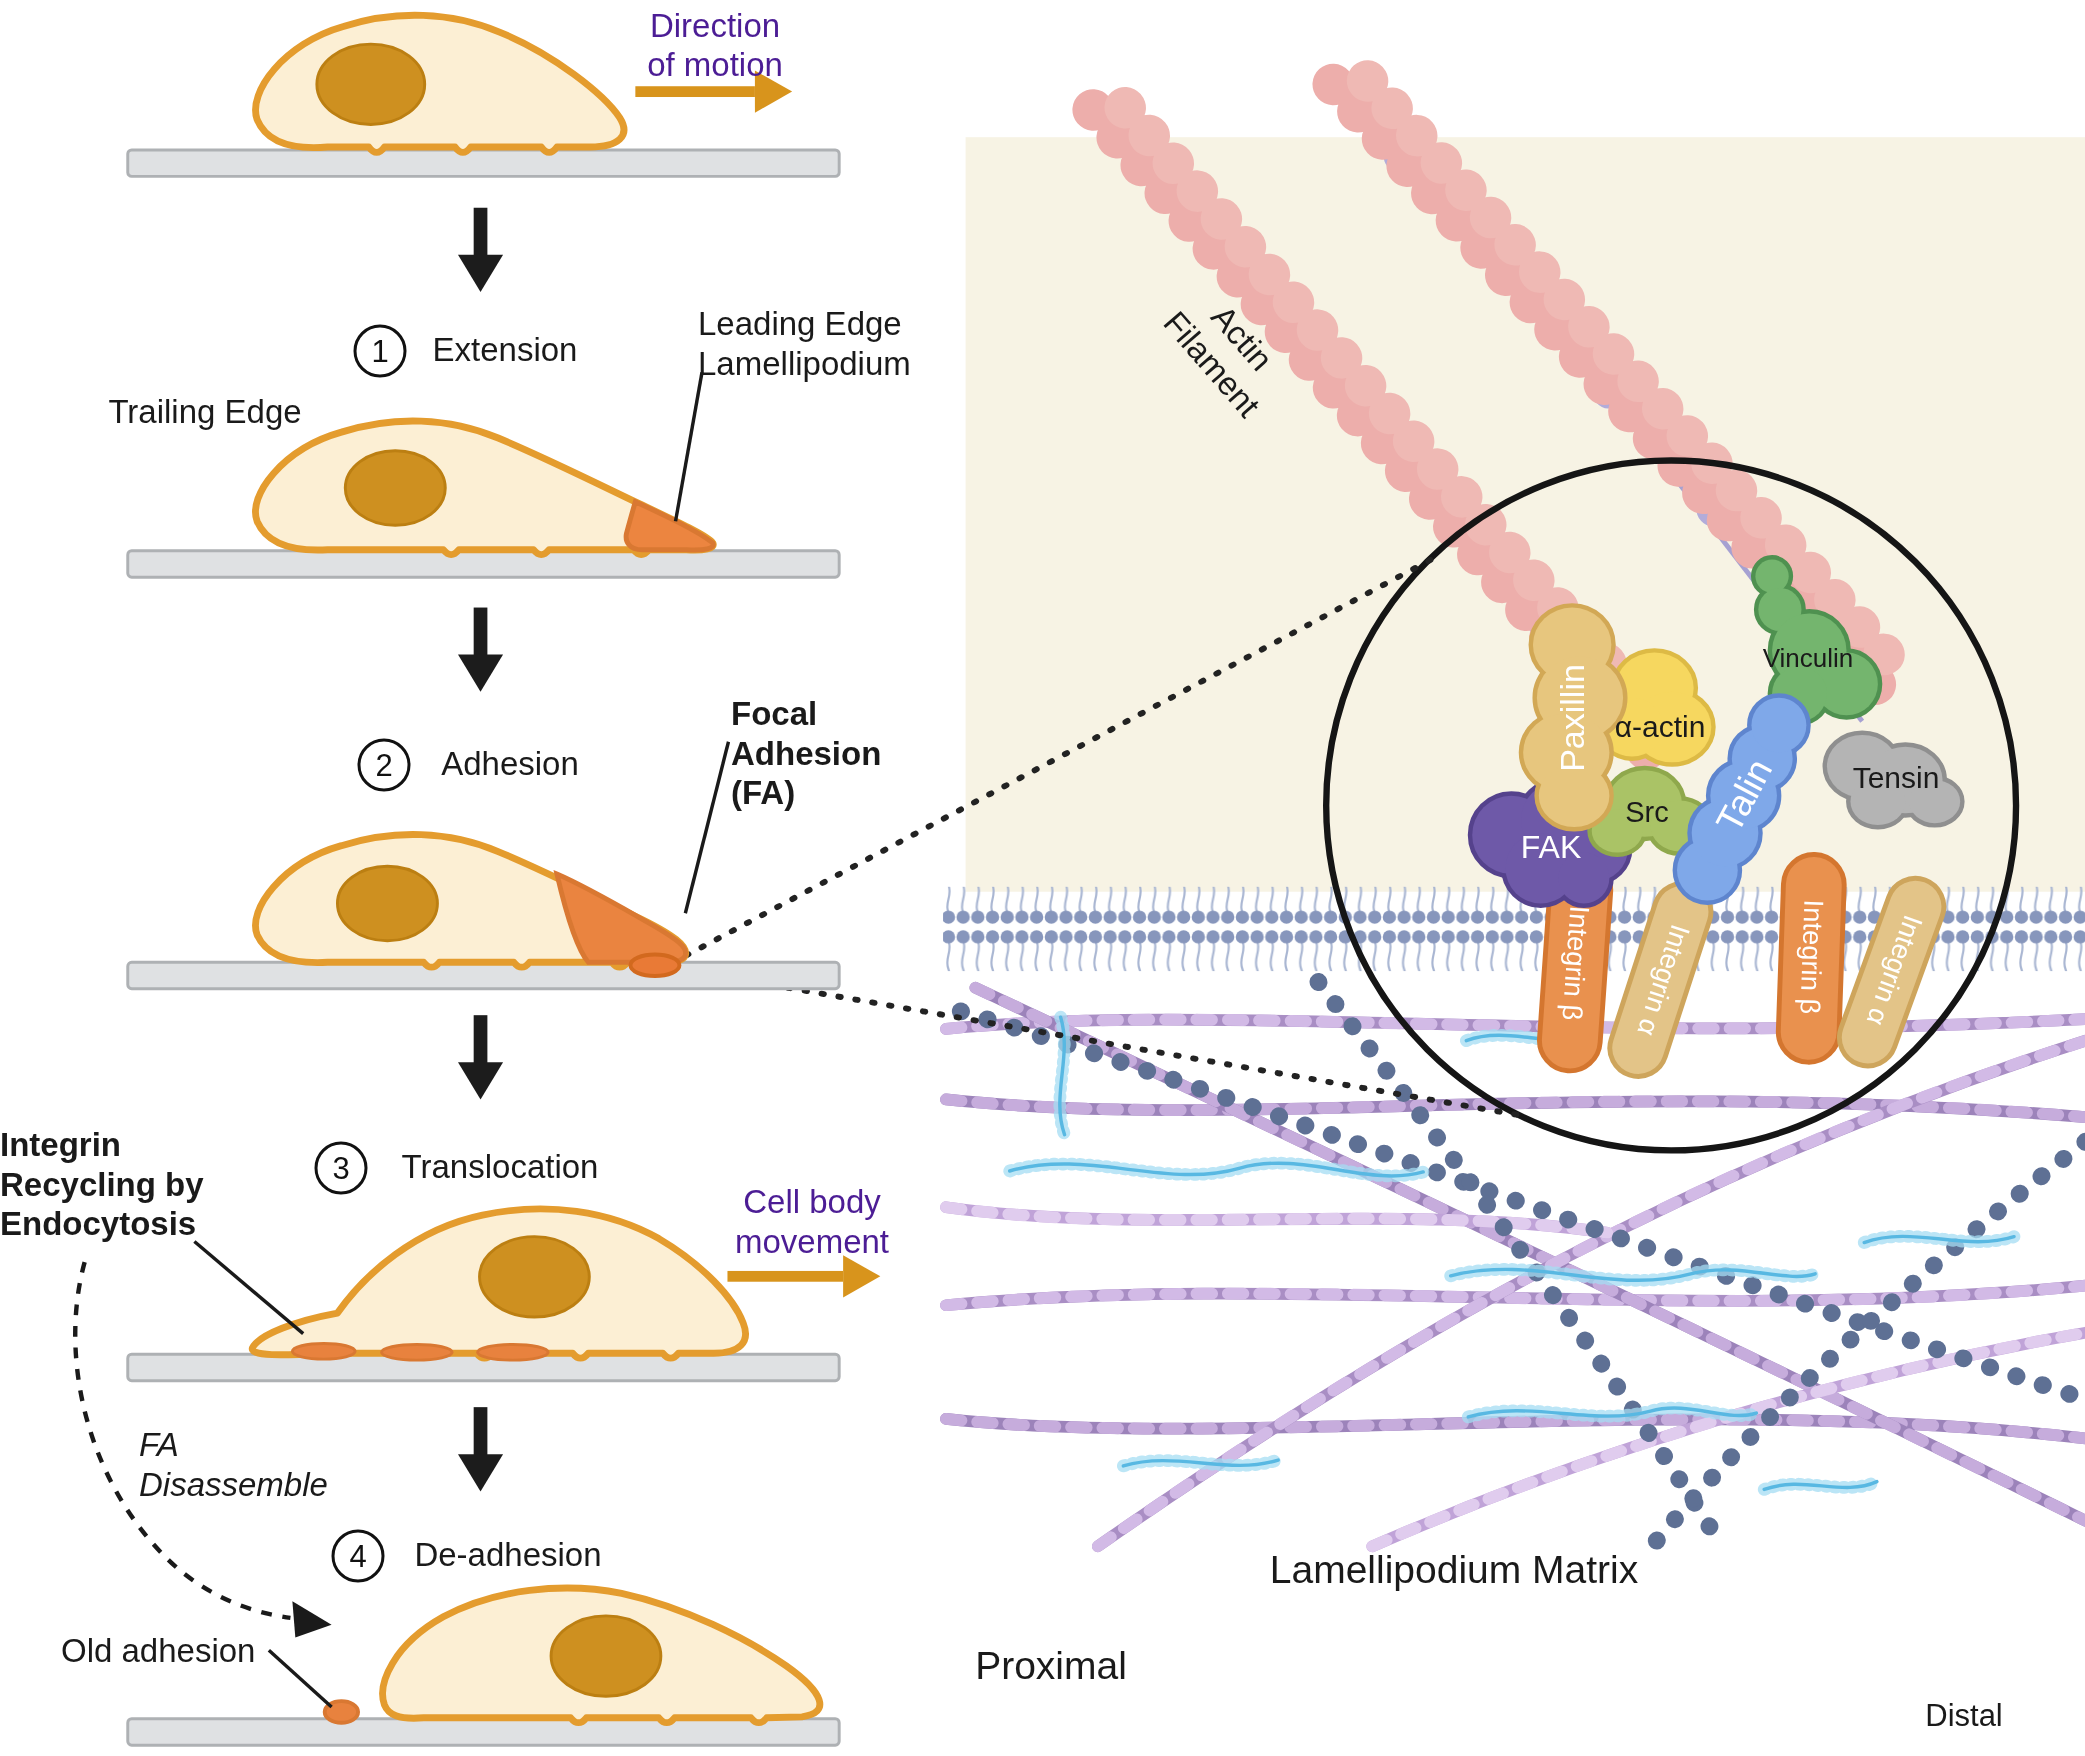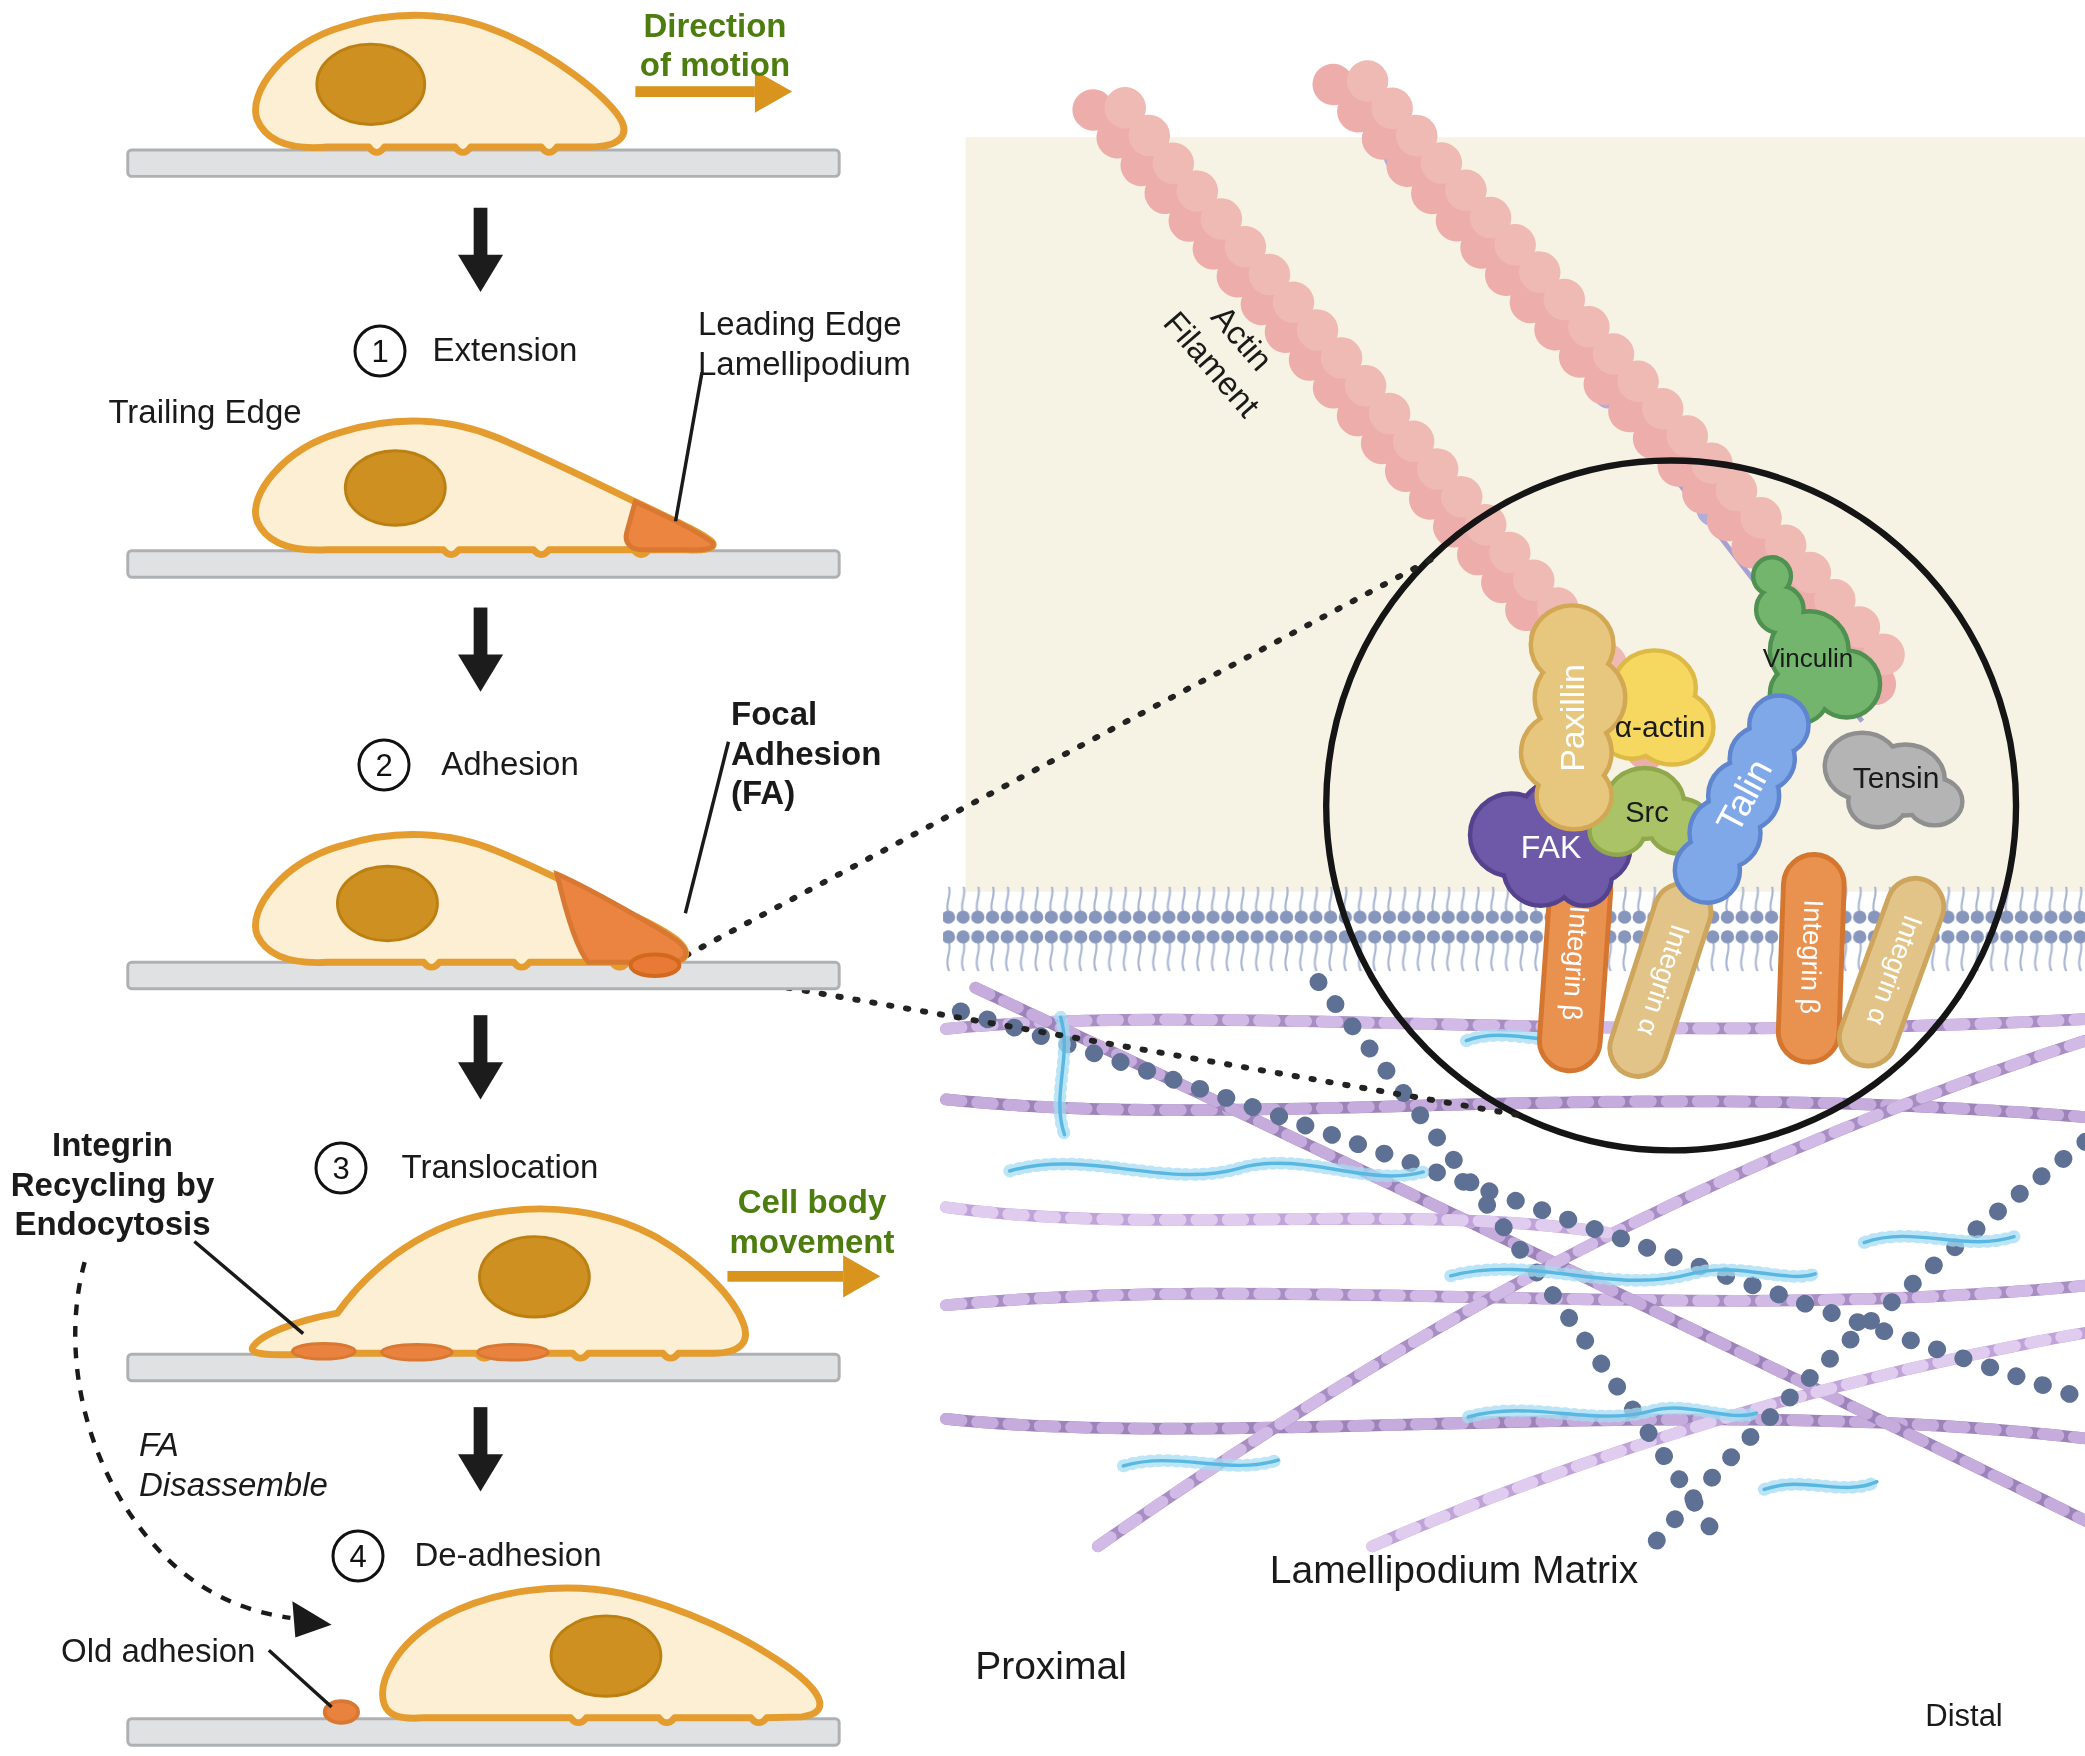--- a/index.html
+++ b/index.html
@@ -5,21 +5,21 @@
   * { margin:0; padding:0; box-sizing:border-box; }
   html,body { background:#ffffff; }
   body { font-family:"Liberation Sans", sans-serif; }
   #canvas { position:relative; width:2086px; height:1756px; background:#fff; overflow:hidden; }
   #artwork { position:absolute; left:0; top:0; width:2086px; height:1756px; }
   .lbl { position:absolute; color:#1a1a1a; font-size:33px; line-height:1.2; white-space:nowrap; }
   .ctr { transform:translate(-50%,-50%); text-align:center; }
   .blk span { display:block; }
   .bold { font-weight:bold; }
   .ital { font-style:italic;margin-top:8px; }
-  .orange { color:#4d7c0f; font-weight:bold; }
+  .orange { color:#4c1d95; font-weight:normal; }
   .white { color:#ffffff; }
   .numcirc { position:absolute; width:53px; height:53px; border:3.4px solid #111; border-radius:50%;
              background:#fff; display:flex; align-items:center; justify-content:center;
              font-size:31px; color:#111; transform:translate(-50%,-50%); }
 </style>
 </head>
 <body>
 
 <div id="canvas">
 
@@ -286,21 +286,21 @@
   <span>Leading Edge</span>
   <span>Lamellipodium</span>
 </div>
 
 <div class="lbl blk bold" style="left:731px;top:694px">
   <span>Focal</span>
   <span>Adhesion</span>
   <span>(FA)</span>
 </div>
 
-<div class="lbl blk bold" style="left:0px;top:1125px;width:225px;text-align:center">
+<div class="lbl blk bold" style="left:0px;top:1125px;width:225px;">
   <span>Integrin</span>
   <span>Recycling by</span>
   <span>Endocytosis</span>
 </div>
 
 <div class="lbl orange blk" style="left:721px;top:1182px;width:182px;text-align:center">
   <span>Cell body</span>
   <span>movement</span>
 </div>
 

